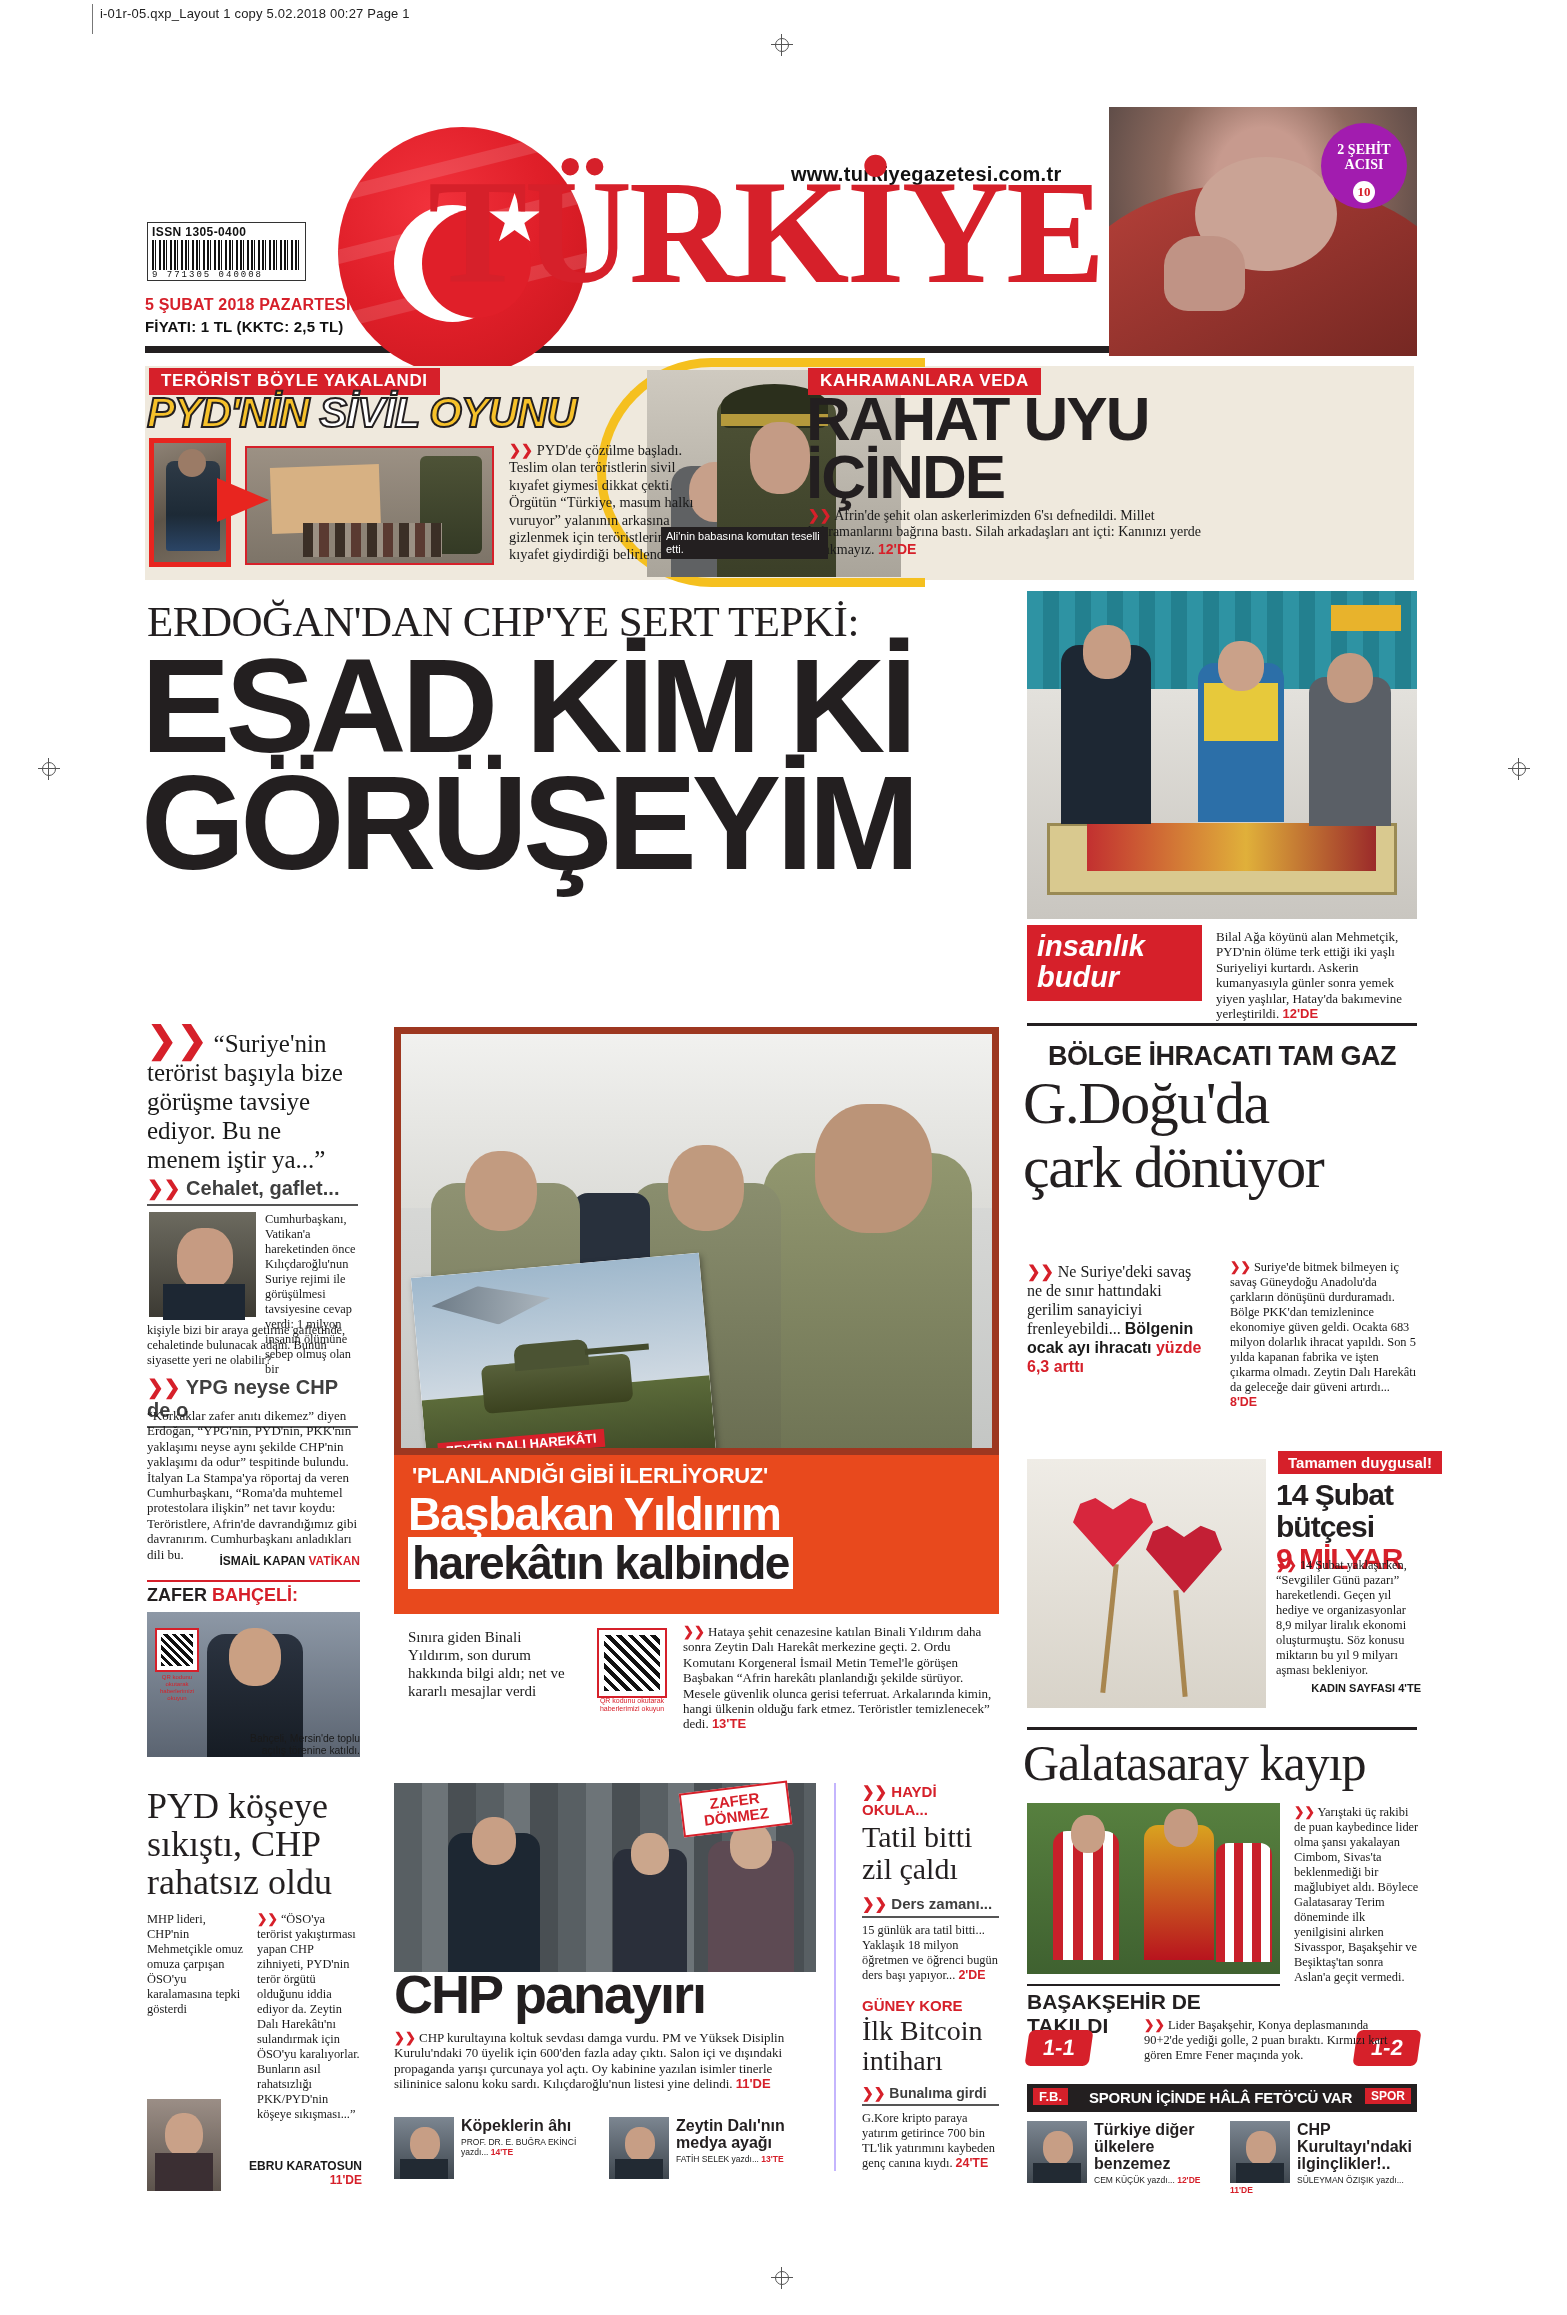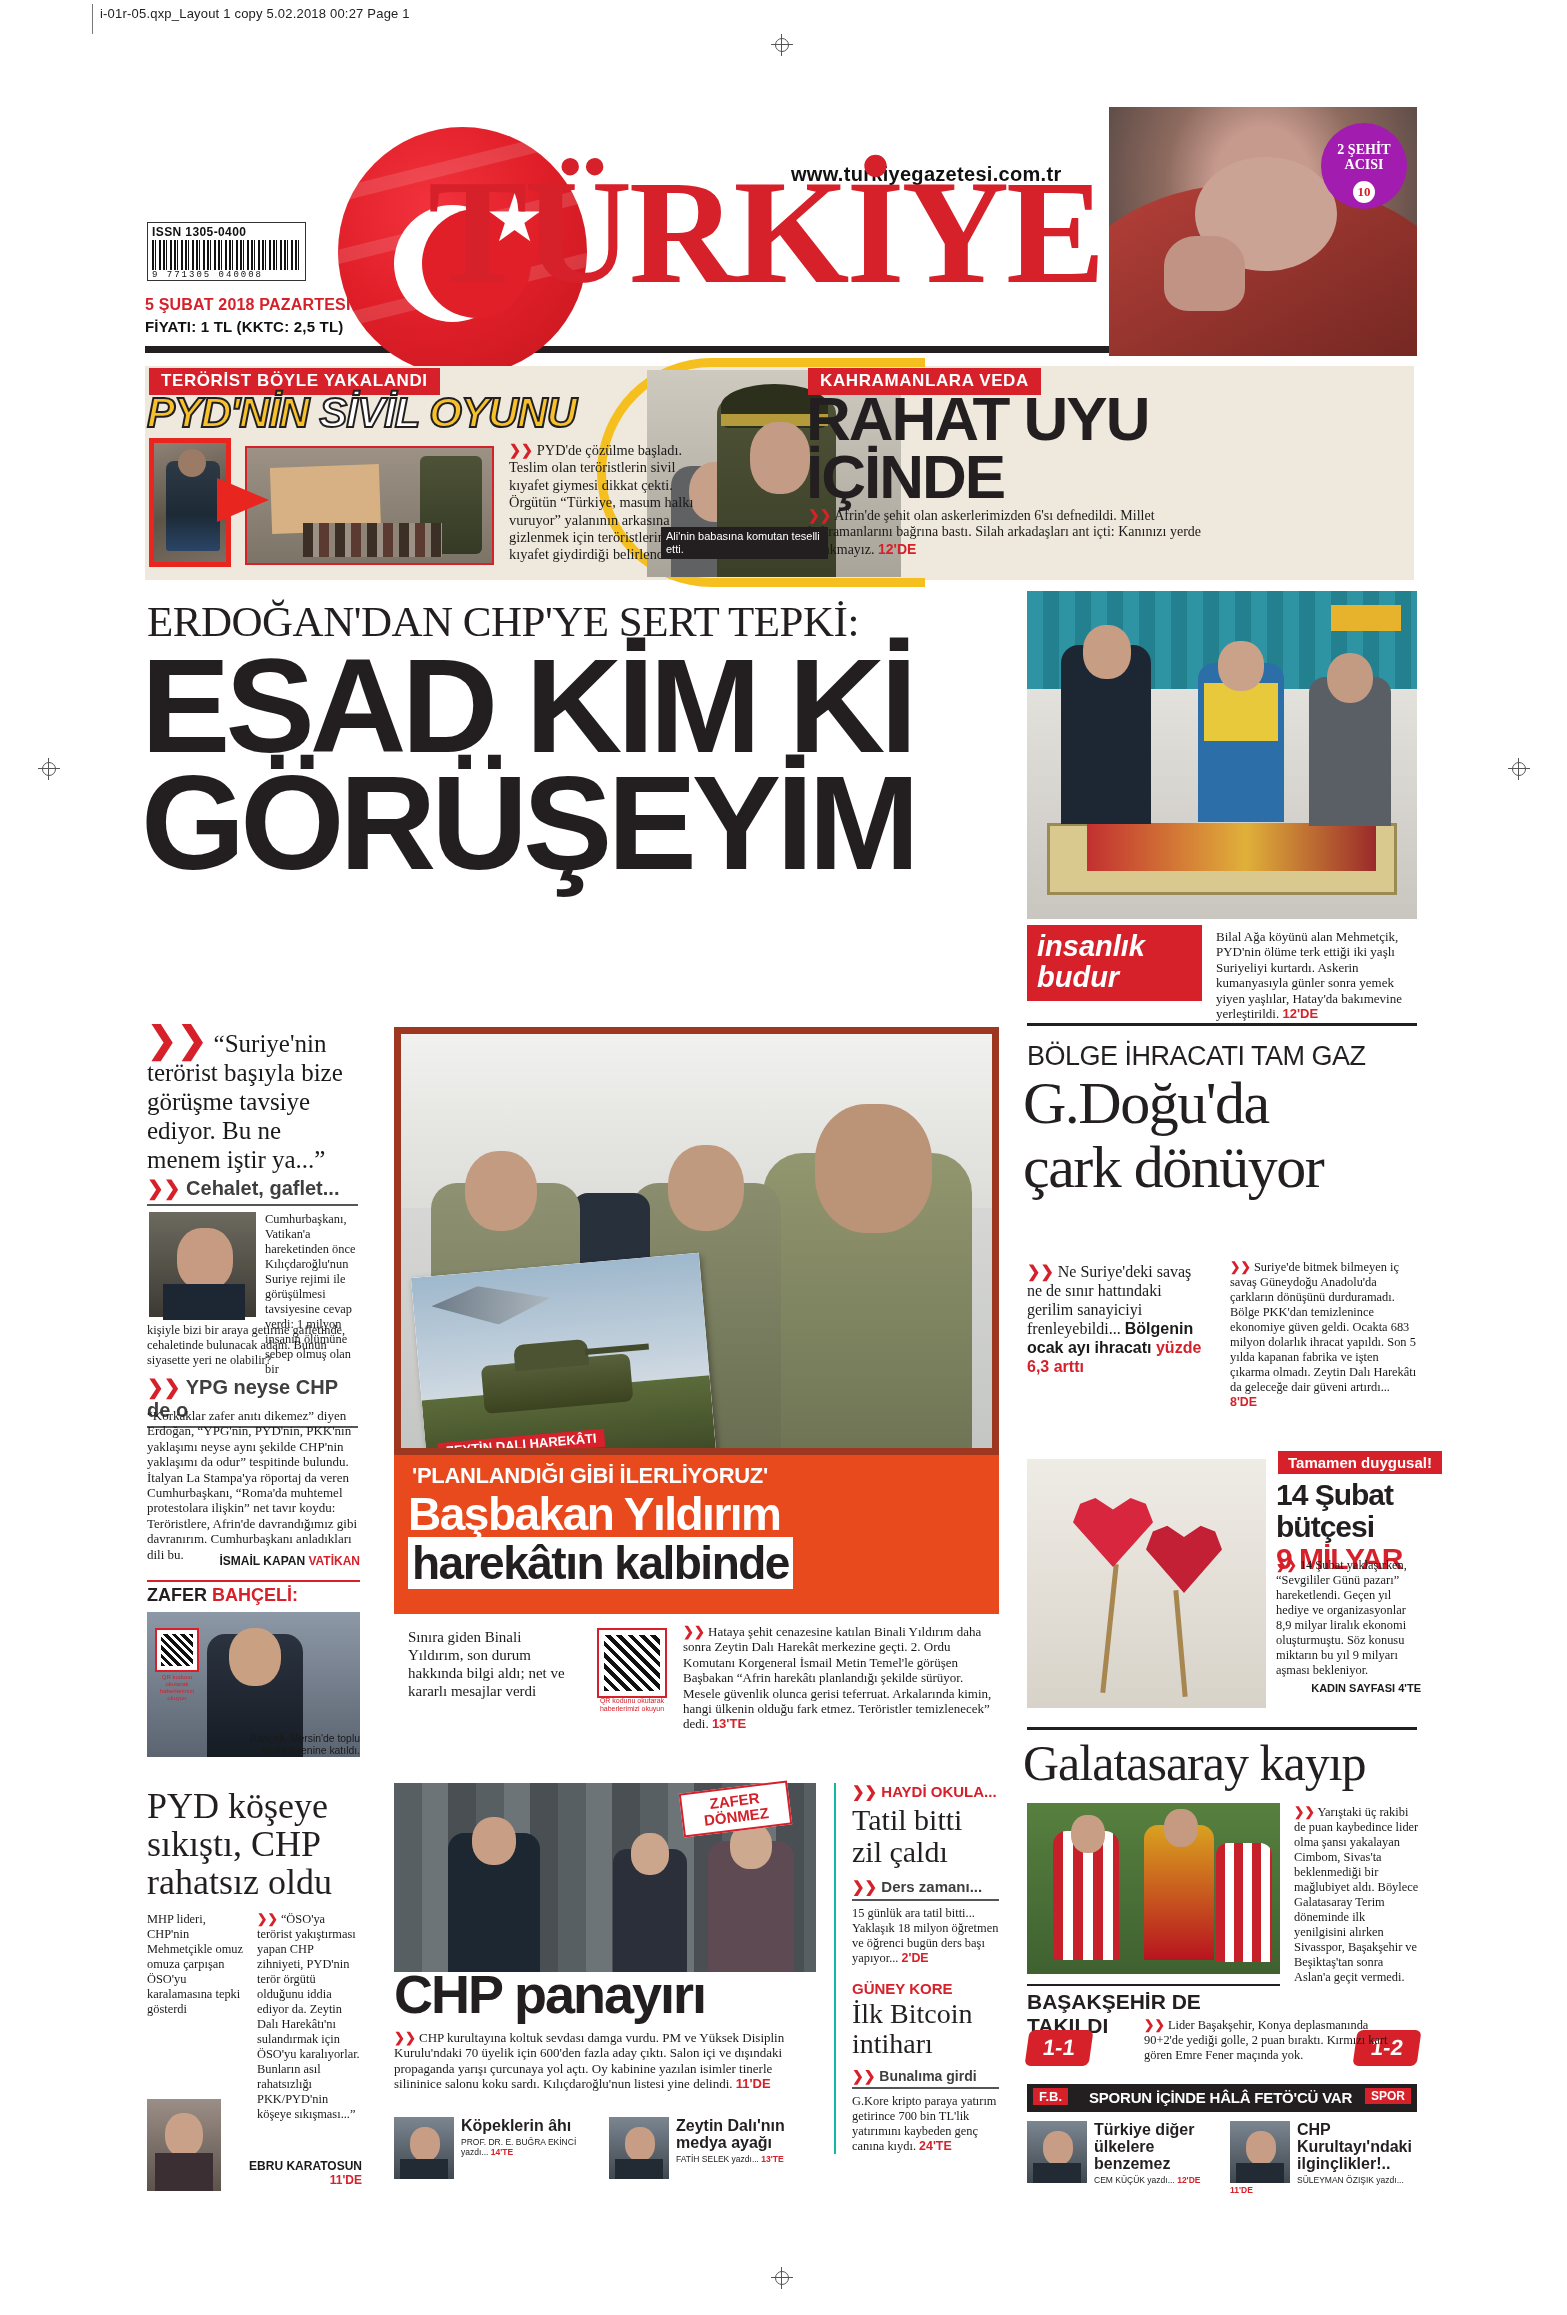--- a/index.html
+++ b/index.html
@@ -329,21 +329,21 @@
   .chp-head {
     position:absolute; left:394px; top:1966px; width:428px; color:#231f20;
     font-family:"Liberation Sans", sans-serif; font-weight:bold; font-size:54px; line-height:56px; letter-spacing:-2px;
   }
   .chp-body {
     position:absolute; left:394px; top:2030px; width:428px;
     font-family:"Liberation Serif", serif; font-size:13px; line-height:15.4px; color:#1a1a1a;
   }
 
   
-  .okula-col { position:absolute; left:834px; top:1783px; width:165px; border-left:2px solid #14b8a6; padding-left:16px; }
+  .okula-col { position:absolute; left:834px; top:1783px; width:165px; border-left:2px solid #c4b5fd; padding-left:26px; }
   .okula-tag { font-family:"Liberation Sans", sans-serif; font-weight:bold; font-size:15px; color:#d6202a; }
   .okula-head { font-family:"Liberation Serif", serif; font-size:30px; line-height:32px; color:#231f20; margin-top:3px;}
   .okula-sub { font-family:"Liberation Sans", sans-serif; font-weight:bold; font-size:15px; color:#3f3f3f; margin-top:10px; border-bottom:2px solid #555; padding-bottom:3px;}
   .okula-body { font-family:"Liberation Serif", serif; font-size:12.4px; line-height:15px; color:#1a1a1a; margin-top:5px;}
   .kore-tag { font-family:"Liberation Sans", sans-serif; font-weight:bold; font-size:15px; color:#d6202a; margin-top:14px;}
   .kore-head { font-family:"Liberation Serif", serif; font-size:28px; line-height:30px; color:#231f20; margin-top:2px;}
   .kore-sub { font-family:"Liberation Sans", sans-serif; font-weight:bold; font-size:14px; color:#3f3f3f; margin-top:9px; border-bottom:2px solid #555; padding-bottom:3px;}
   .kore-body { font-family:"Liberation Serif", serif; font-size:12.4px; line-height:15px; color:#1a1a1a; margin-top:5px;}
 
   
@@ -370,21 +370,21 @@
     padding:6px 10px 8px 10px; font-style:italic;
   }
   .insan-text {
     position:absolute; left:1216px; top:929px; width:201px;
     font-family:"Liberation Serif", serif; font-size:13px; line-height:15.4px; color:#1a1a1a;
   }
   .rline { position:absolute; left:1027px; top:1023px; width:390px; height:3px; background:#231f20; }
 
   .gd-kick {
     position:absolute; left:1027px; top:1041px; width:390px;
-    font-family:"Liberation Sans", sans-serif; font-weight:normal; font-size:27px; color:#231f20; letter-spacing:-0.5px;
+    font-family:"Liberation Sans", sans-serif; font-weight:bold; font-size:27px; color:#231f20; letter-spacing:-0.5px;text-align:center;
   }
   .gd-head {
     position:absolute; left:1023px; top:1071px; width:394px;
     font-family:"Liberation Serif", serif; font-size:60px; line-height:64px; color:#231f20; letter-spacing:-1.5px;
   }
   .gd-left {
     position:absolute; left:1027px; top:1262px; width:183px;
     font-family:"Liberation Serif", serif; font-size:16px; line-height:19px; color:#1a1a1a;
   }
   .gd-left b { font-family:"Liberation Sans", sans-serif; }

